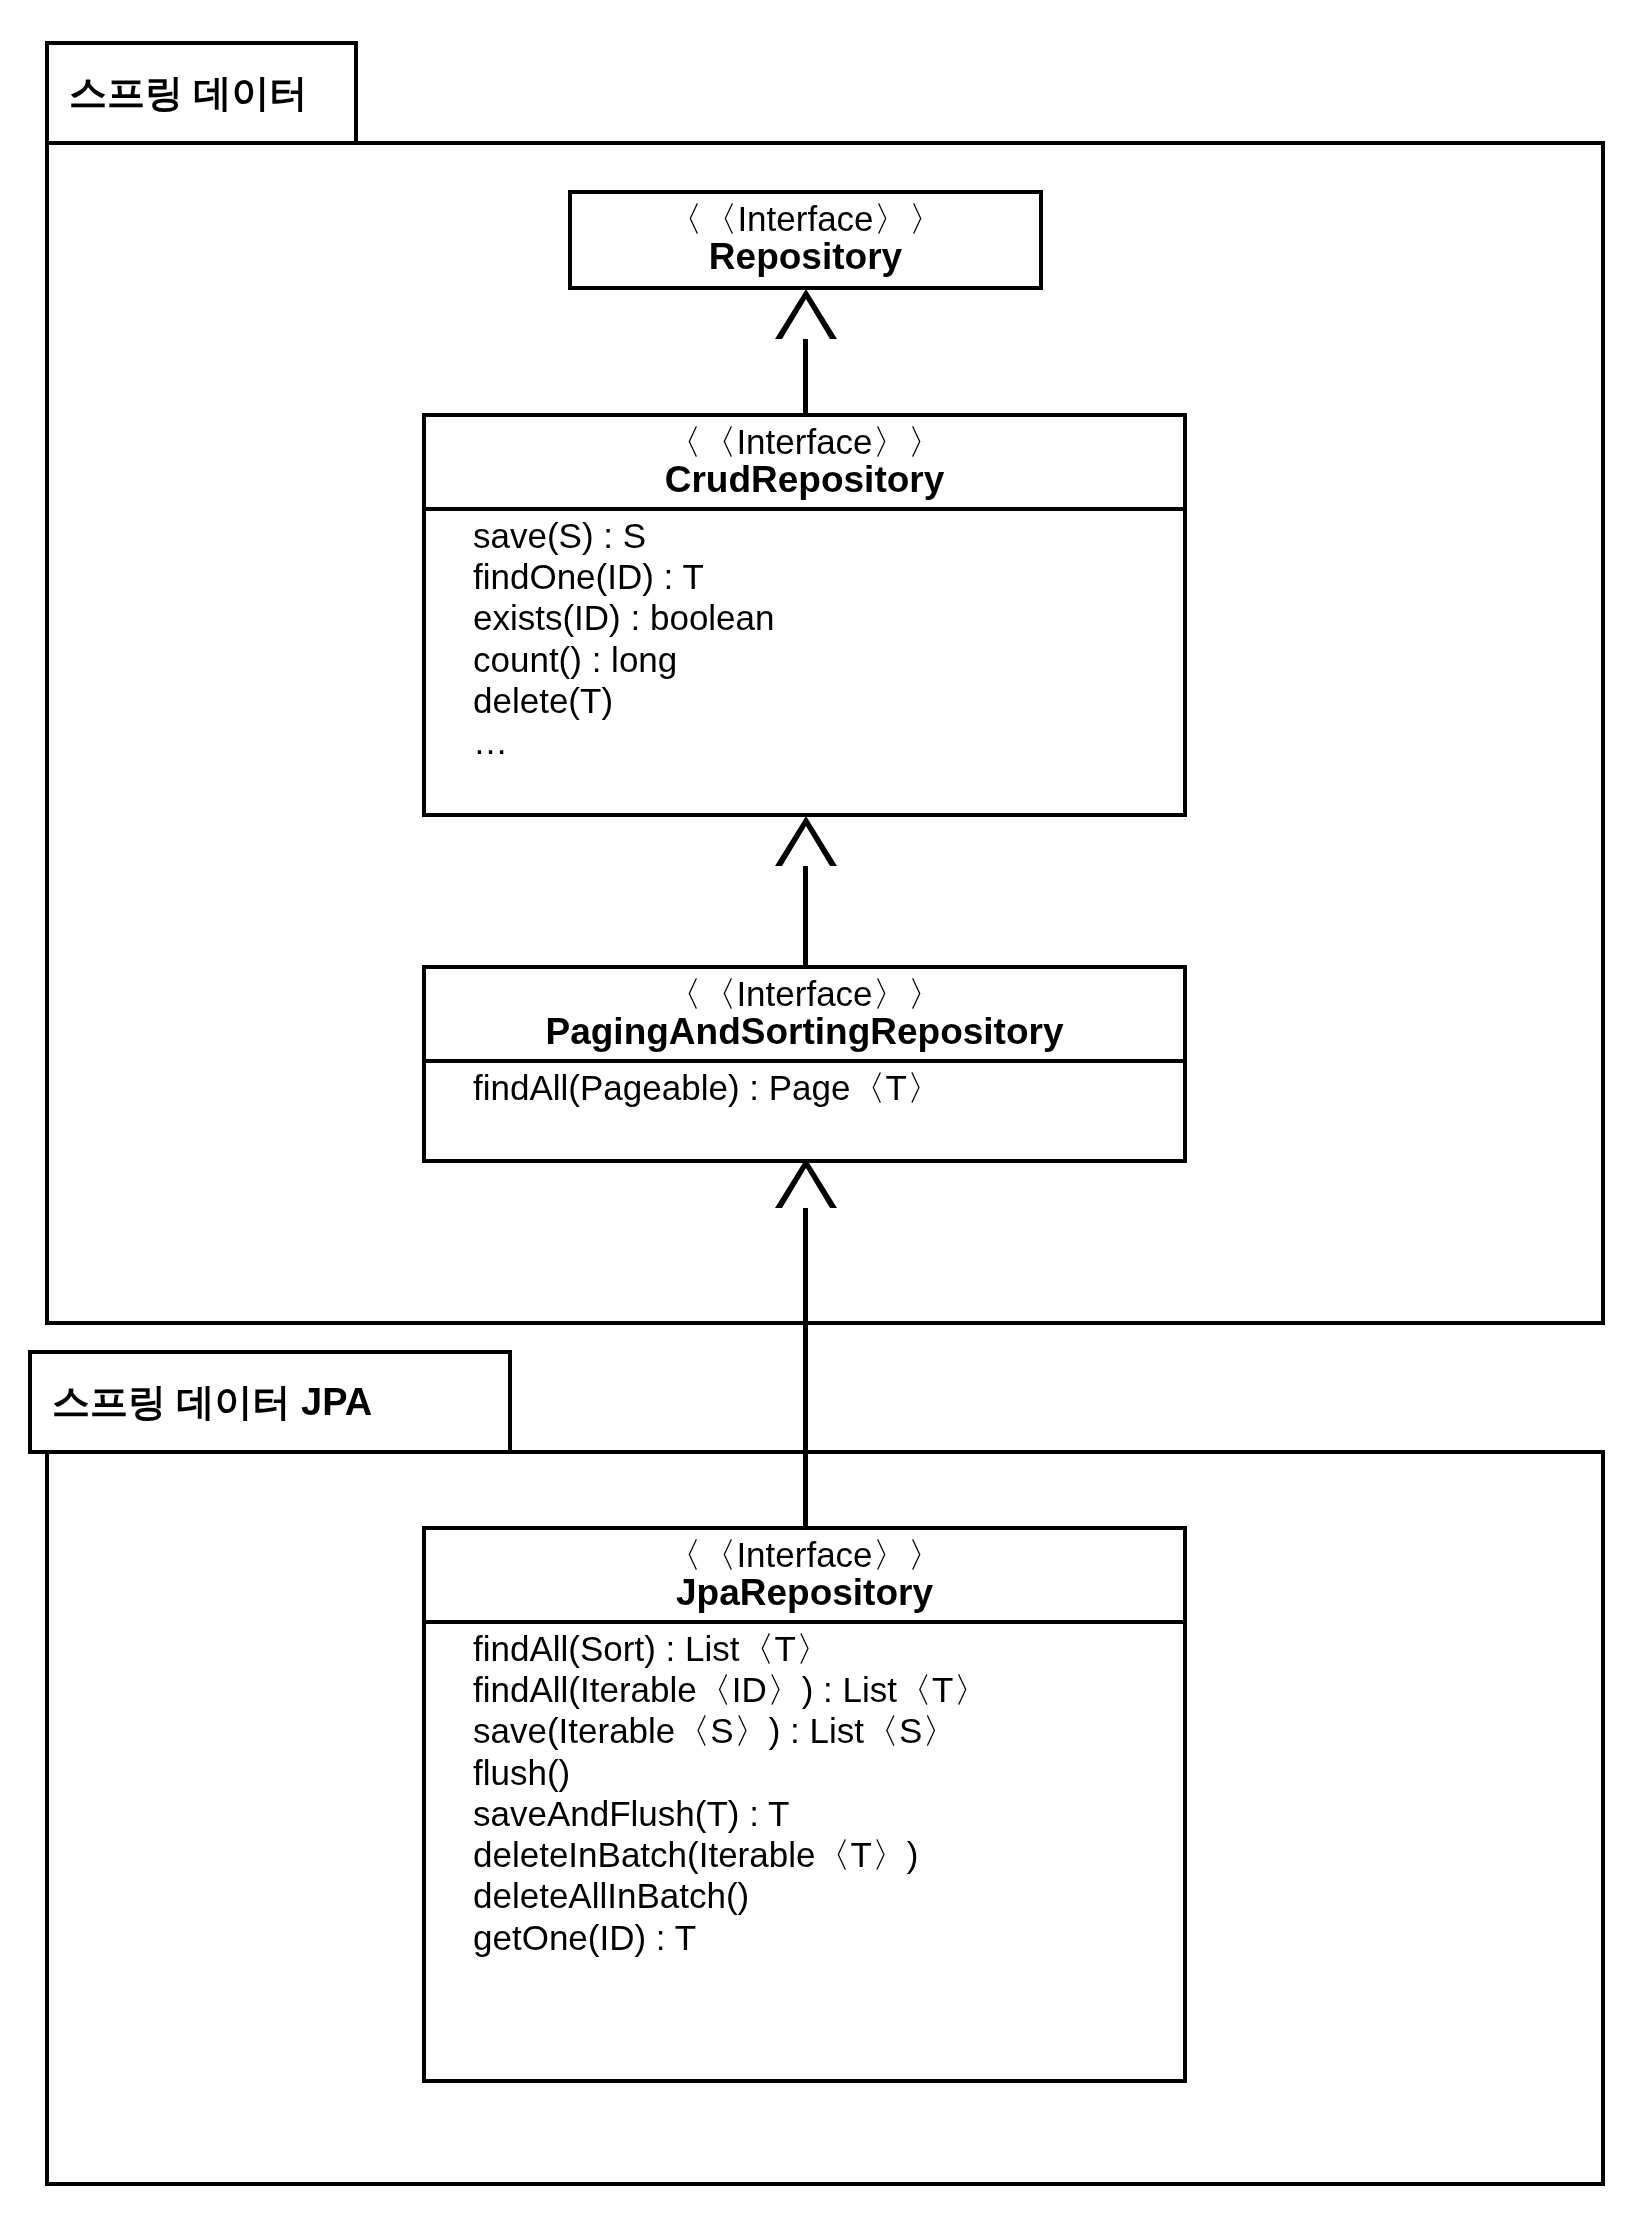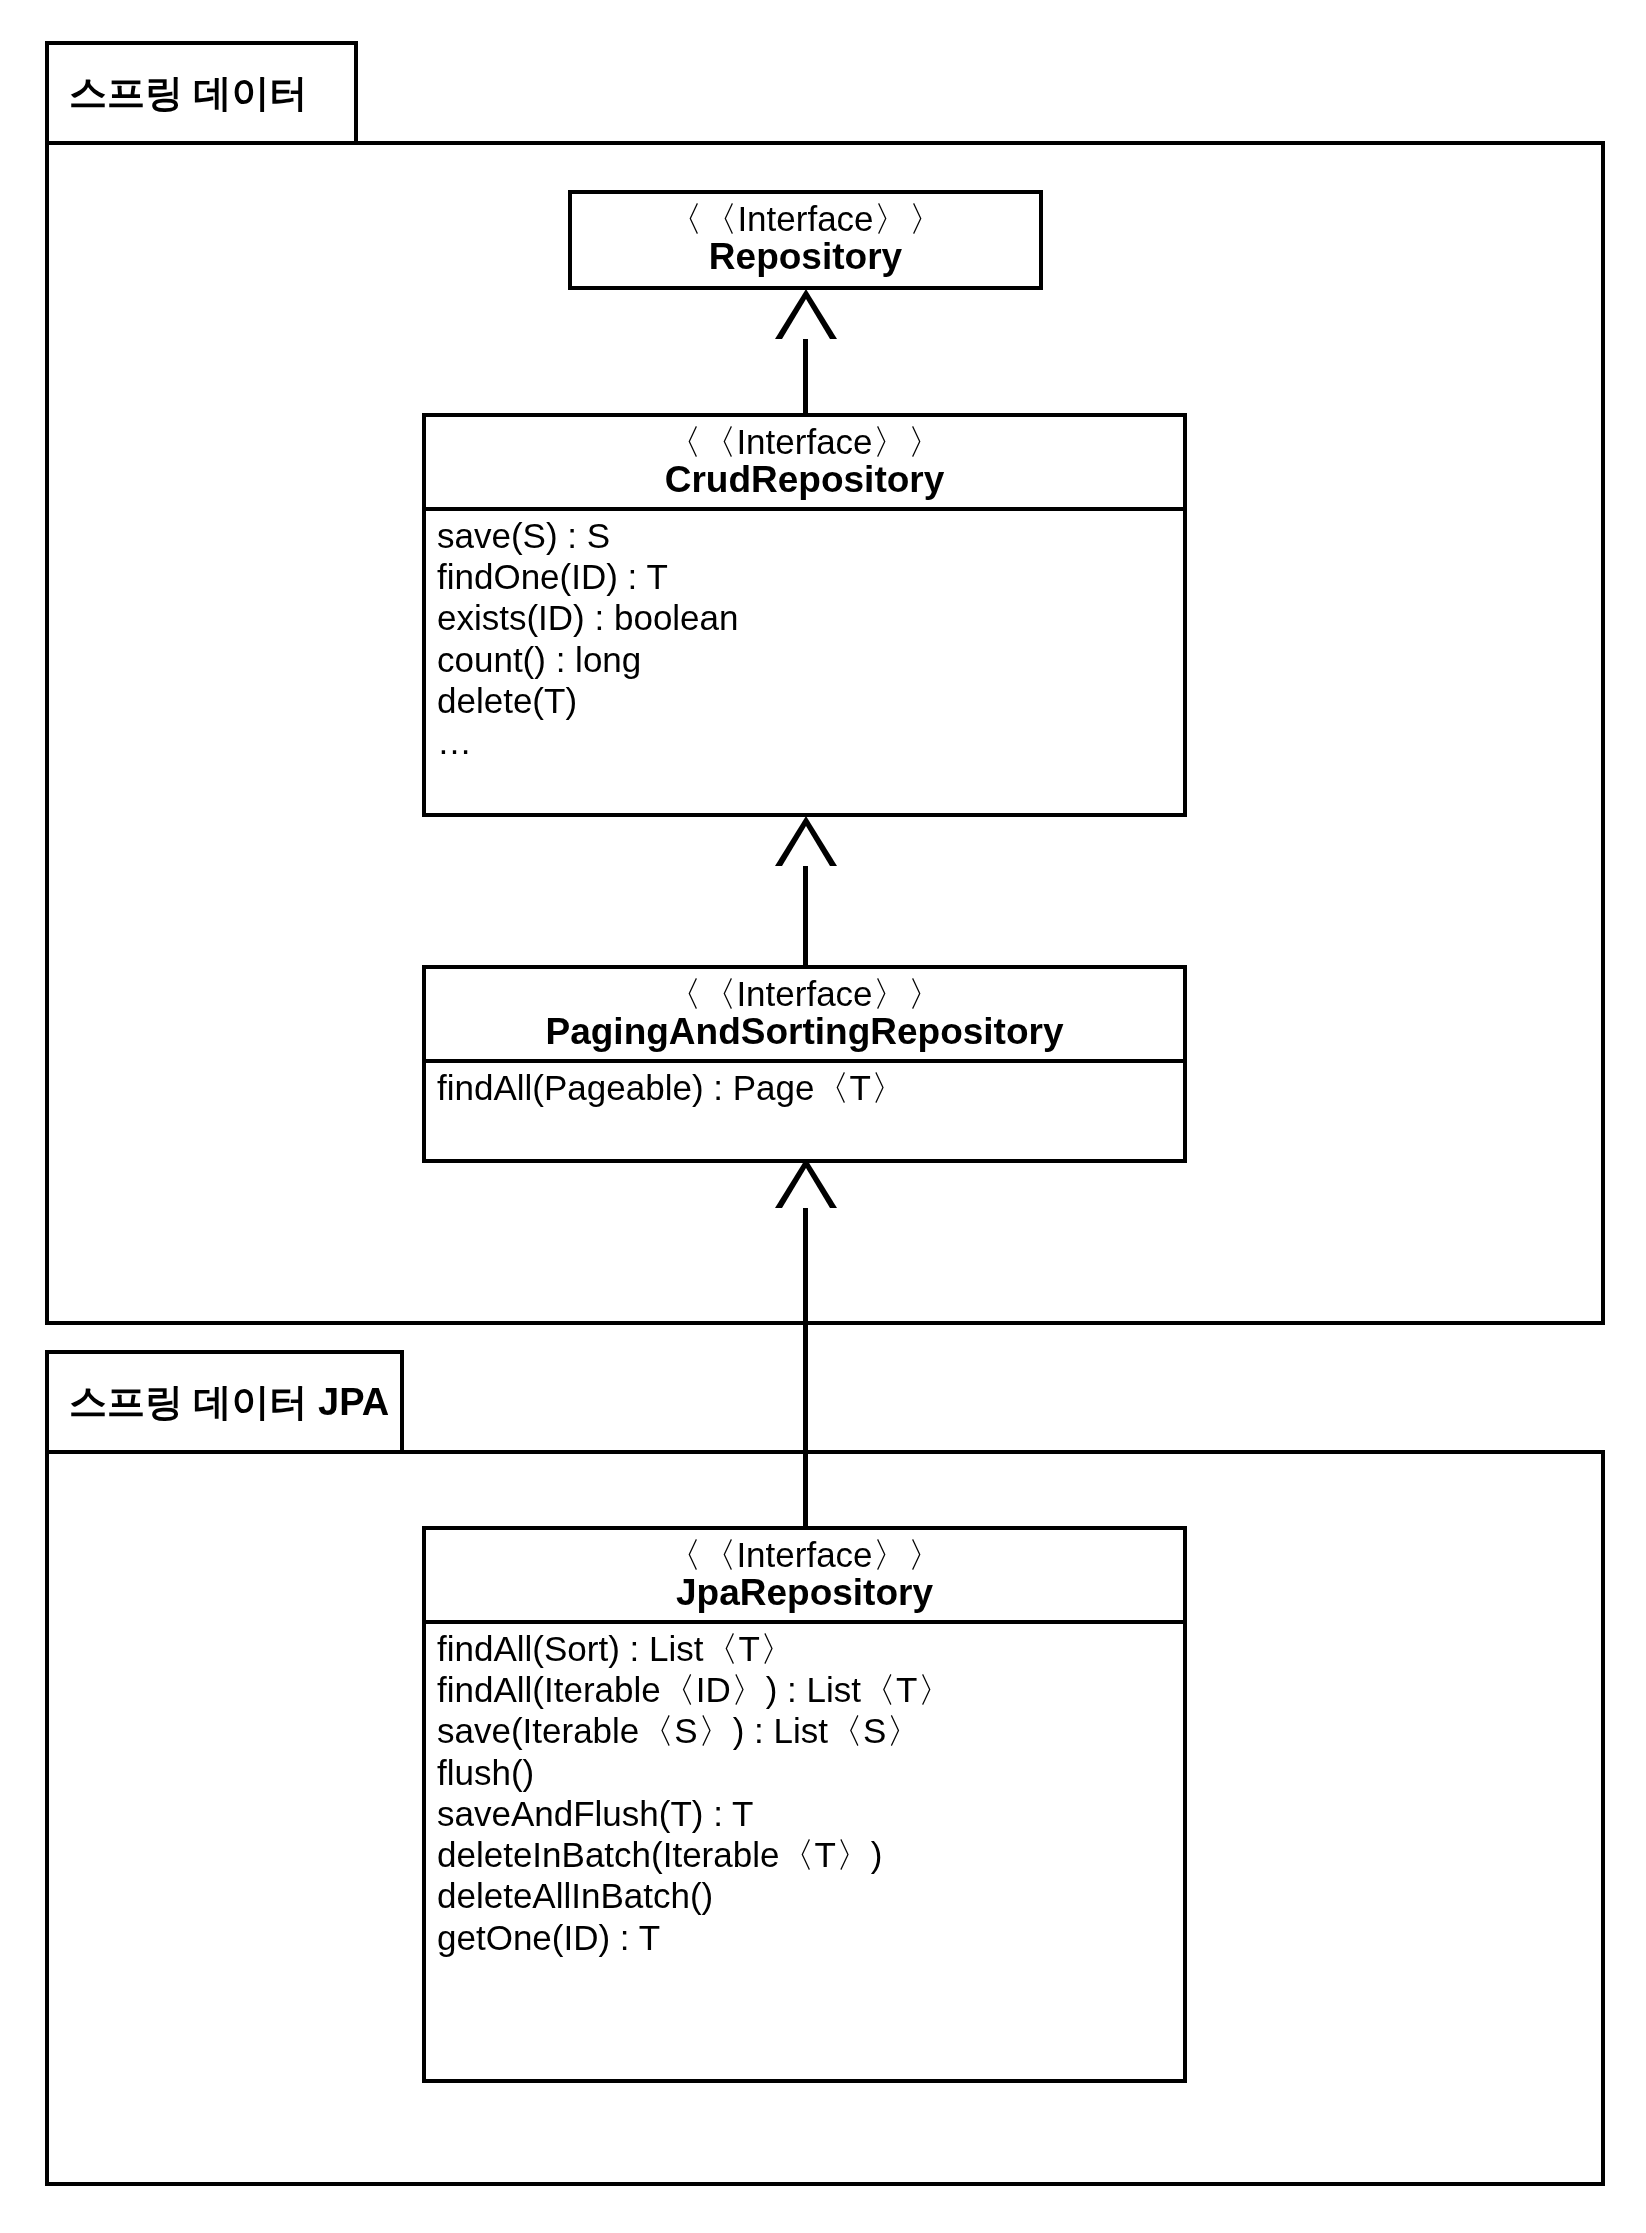--- a/index.html
+++ b/index.html
@@ -78,20 +78,21 @@
   }
   .uml-members {
     box-sizing: border-box;
     padding: 3.7px 0 5.6px 11px;
     text-align: left;
   }
   .uml-member {
     font-size: 35px;
     line-height: 1.18;
     white-space: nowrap;
+    margin-left: 36px;
   }
 
   
   .gen-line {
     position: absolute;
     width: 4.6px;
     background: #000000;
     z-index: 2;
   }
   .gen-arrow {
@@ -128,21 +129,21 @@
 
   <div class="package">
     <div class="package-body" style="left:45px; top:141px; width:1560px; height:1184px;"></div>
     <div class="package-tab" style="left:45px; top:41px; width:313px; height:104px;">
       <span class="package-tab-label">스프링 데이터</span>
     </div>
   </div>
 
   <div class="package">
     <div class="package-body" style="left:45px; top:1450px; width:1560px; height:736px;"></div>
-    <div class="package-tab" style="left:45px; top:1350px; width:359px; height:104px;text-align:right;">
+    <div class="package-tab" style="left:28px; top:1350px; width:484px; height:104px;text-align:right;">
       <span class="package-tab-label">스프링 데이터 JPA</span>
     </div>
   </div>
 
   <div class="gen-line" style="left:803px; top:1206px; height:323px;"></div>
   <div class="gen-arrow" style="left:775px; top:1158px;">
     <div class="tri-outer"></div>
     <div class="tri-inner"></div>
   </div>
 

